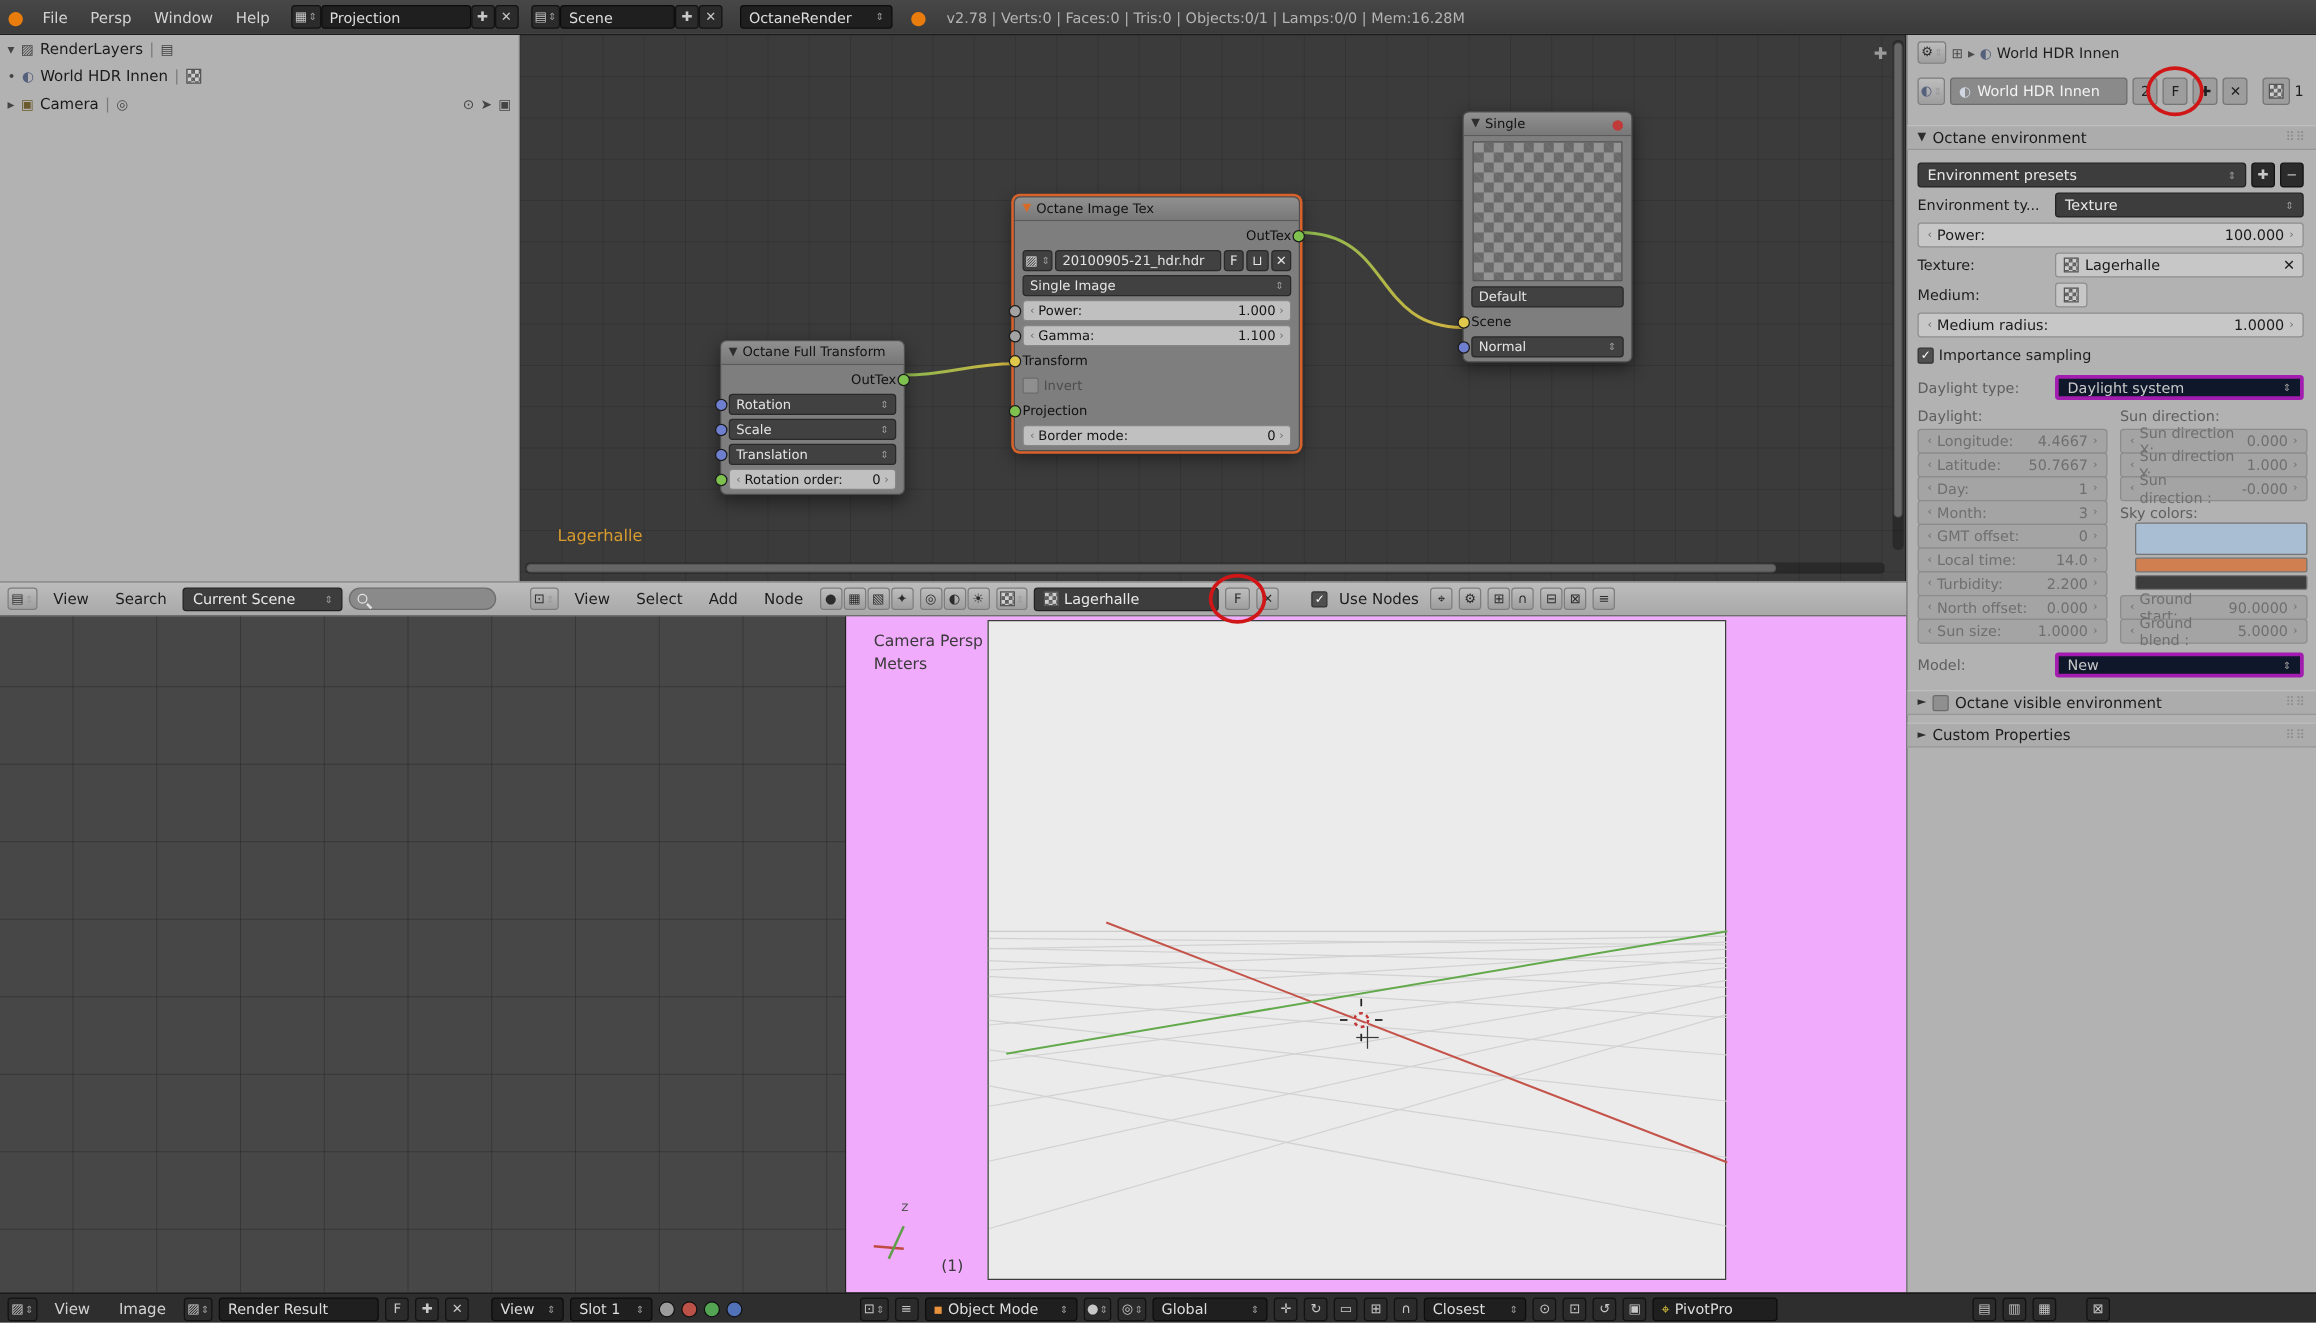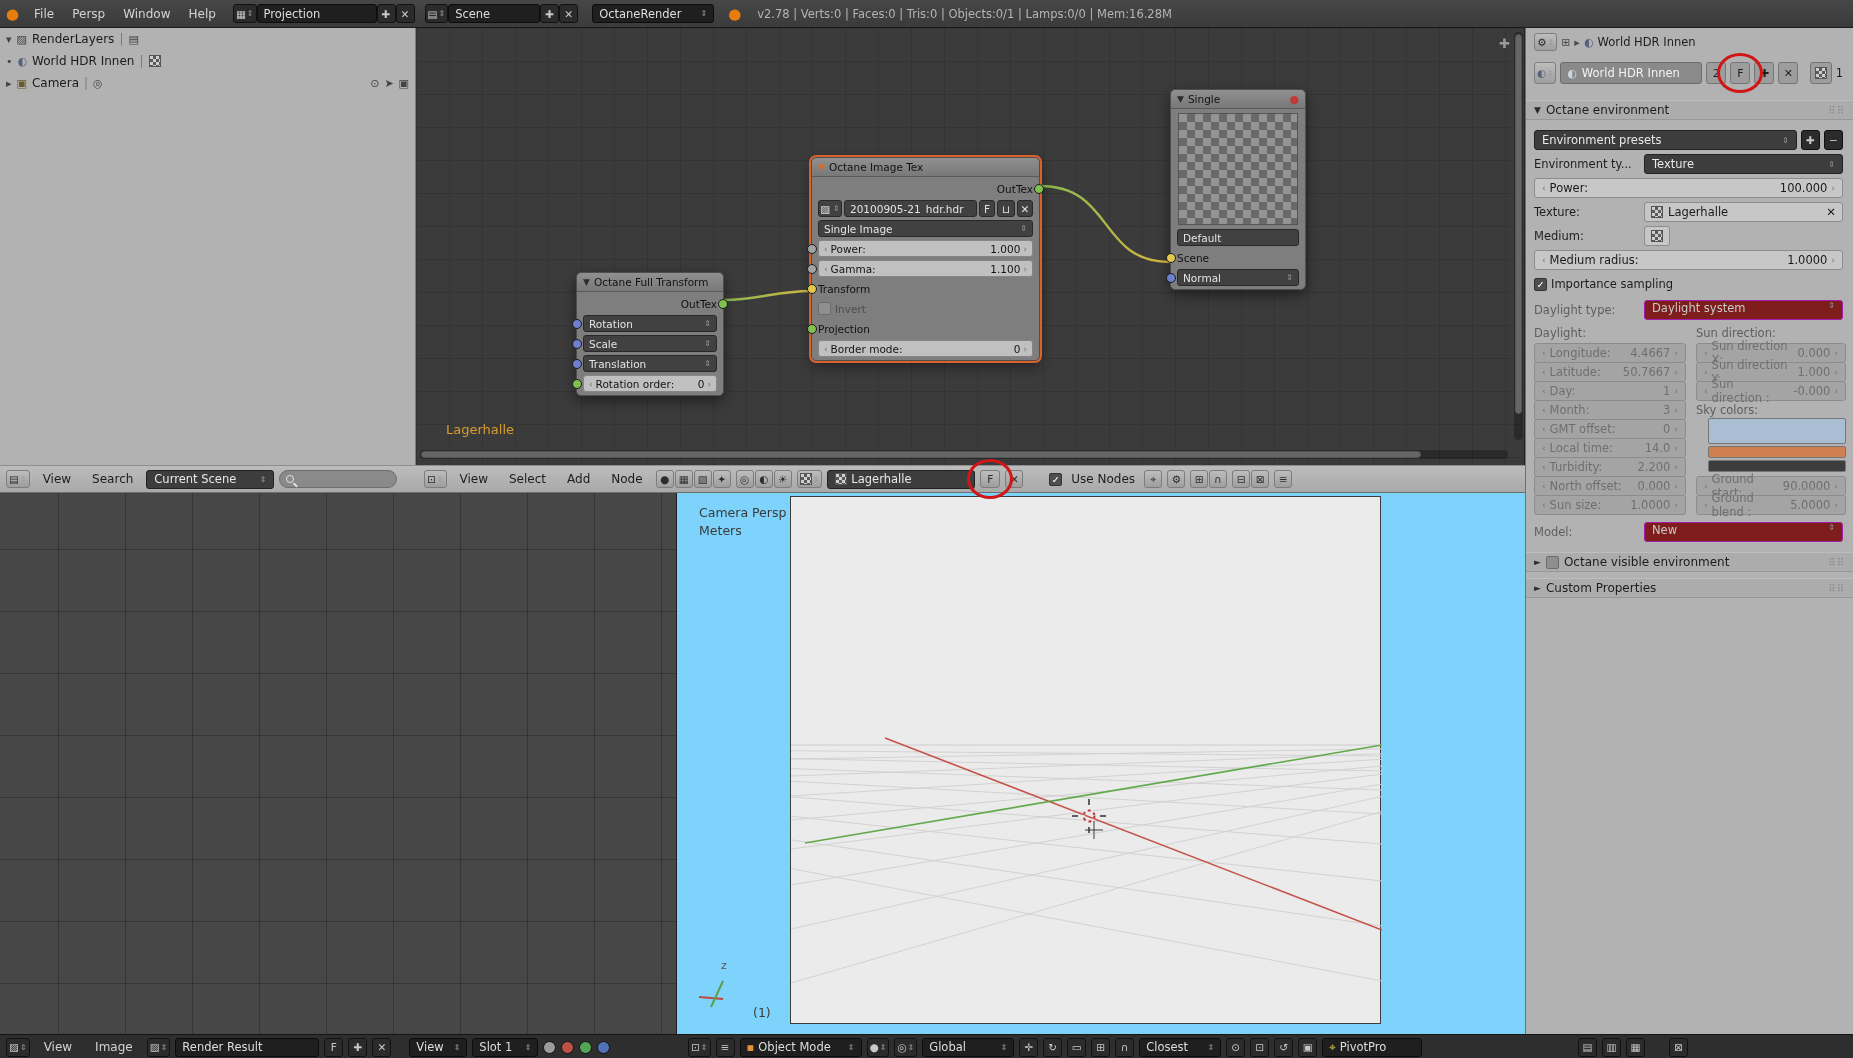--- a/index.html
+++ b/index.html
@@ -51,32 +51,32 @@
 .outlab{margin-left:auto;color:#101010}
 .ar{color:#6f6f6f;font-size:9px}
 .checker{background-image:linear-gradient(45deg,#696969 25%,transparent 25%,transparent 75%,#696969 75%),linear-gradient(45deg,#696969 25%,#949494 25%,#949494 75%,#696969 75%);background-size:16px 16px;background-position:0 0,8px 8px}
 .cicon{width:12px;height:12px;display:inline-block;border:1px solid #555;background-image:linear-gradient(45deg,#5a5a5a 25%,transparent 25%,transparent 75%,#5a5a5a 75%),linear-gradient(45deg,#5a5a5a 25%,#cfcfcf 25%,#cfcfcf 75%,#5a5a5a 75%);background-size:6px 6px;background-position:0 0,3px 3px;flex:none}
 .sbar{position:absolute;background:rgba(0,0,0,.28);border-radius:4px}
 .shandle{position:absolute;background:#666;border:1px solid #555;border-radius:4px}
 #nlabel{position:absolute;color:#d89b2e;font-size:13px;z-index:1}
 
 #imged{position:absolute;left:0;top:493px;width:677px;height:541px;background:#474747;background-image:linear-gradient(rgba(0,0,0,.22) 1px,transparent 1px),linear-gradient(90deg,rgba(0,0,0,.22) 1px,transparent 1px);background-size:67px 62px;background-position:-9px -6px;border-right:1px solid #1f1f1f}
 
-#vp{position:absolute;left:677px;top:493px;width:848px;height:541px;background:#7dd3fc;overflow:hidden}
+#vp{position:absolute;left:677px;top:493px;width:848px;height:541px;background:#f0abfc;overflow:hidden}
 #cam{position:absolute;left:113px;top:3px;width:591px;height:528px;background:#ebebeb;border:1px solid #3c3c3c}
 .vtext{position:absolute;color:#3a3a3a;font-size:12.5px;z-index:2}
 
 #props{position:absolute;left:1525px;top:28px;width:328px;height:1006px;background:#b2b2b2;border-left:1px solid #6f6f6f}
 .prow{position:absolute;left:8px;right:10px;display:flex;align-items:center;gap:4px}
 .plab{font-size:11.5px;color:#1d1d1d;white-space:nowrap}
 .plab.gray{color:#5e5e5e}
 .slider{background:#c7c7c7;border:1px solid #8d8d8d;border-radius:3px;height:20px;color:#1a1a1a;display:flex;align-items:center;padding:0 7px;font-size:11.5px;gap:4px;flex:1}
 .slider.dis{background:#a4a4a4;border-color:#8c8c8c;color:#6f6f6f}
 .lbtn{background:#c7c7c7;border:1px solid #8d8d8d;border-radius:3px;height:20px;color:#1a1a1a;display:flex;align-items:center;padding:0 6px;font-size:11.5px;gap:5px}
-.dd-dis{background:#7f1d1d;border:1px solid #a21caf;border-radius:3px;color:#c9c9c9;height:20px;display:flex;align-items:flex-start;gap:4px;padding:0 7px;font-size:11.5px}
+.dd-dis{background:#0f172a;border:3px solid #a21caf;border-radius:3px;color:#c9c9c9;height:20px;display:flex;align-items:center;gap:4px;padding:0 7px;font-size:11.5px}
 .chipL{min-width:20px;height:22px;background:#9d9d9d;border:1px solid #757575;border-radius:3px;display:inline-flex;align-items:center;justify-content:center;font-size:11px;color:#1f1f1f;padding:0 4px;position:relative}
 .lfield{background:#8a8a8a;border:1px solid #6c6c6c;border-radius:3px;height:22px;display:flex;align-items:center;gap:5px;padding:0 6px;color:#f3f3f3;font-size:11.5px}
 .phead{position:absolute;left:0;right:0;height:20px;background:#acacac;border-top:1px solid #bebebe;border-bottom:1px solid #979797;display:flex;align-items:center;gap:5px;padding:0 8px;color:#1c1c1c;font-size:12px}
 .tri{font-size:9px;color:#2d2d2d}
 .dots{margin-left:auto;color:#8b8b8b;font-size:10px;letter-spacing:1px}
 .swatch{position:absolute;border:1px solid #757575;border-radius:2px}
 .bcic{font-size:11px;color:#4c4c4c}
 
 .ann-circle{position:absolute;left:50%;top:50%;transform:translate(-50%,-50%);width:46px;height:40px;border:3.5px solid #d01616;border-radius:50%;pointer-events:none;z-index:60}
 </style>
@@ -685,21 +685,21 @@
   </div>
 </div>
 
 <div id="bottombar">
 
   <div class="bgroup" style="left:6px">
     <span class="ibtn">▨<i class="ud">⇕</i></span>
     <span class="m-dark">View</span>
     <span class="m-dark">Image</span>
     <span class="ibtn">▨<i class="ud">⇕</i></span>
-    <span class="dd-vdark" style="width:144px">
+    <span class="dd-vdark" style="width:128px">
         <span>Render Result</span>
       </span>
     <span class="ibtn">
         <span>F</span>
       </span>
     <span class="ibtn">✚</span>
     <span class="ibtn">✕</span>
     <span style="width:8px"></span>
     <span class="dd-vdark" style="width:58px">
         <span>View</span>

